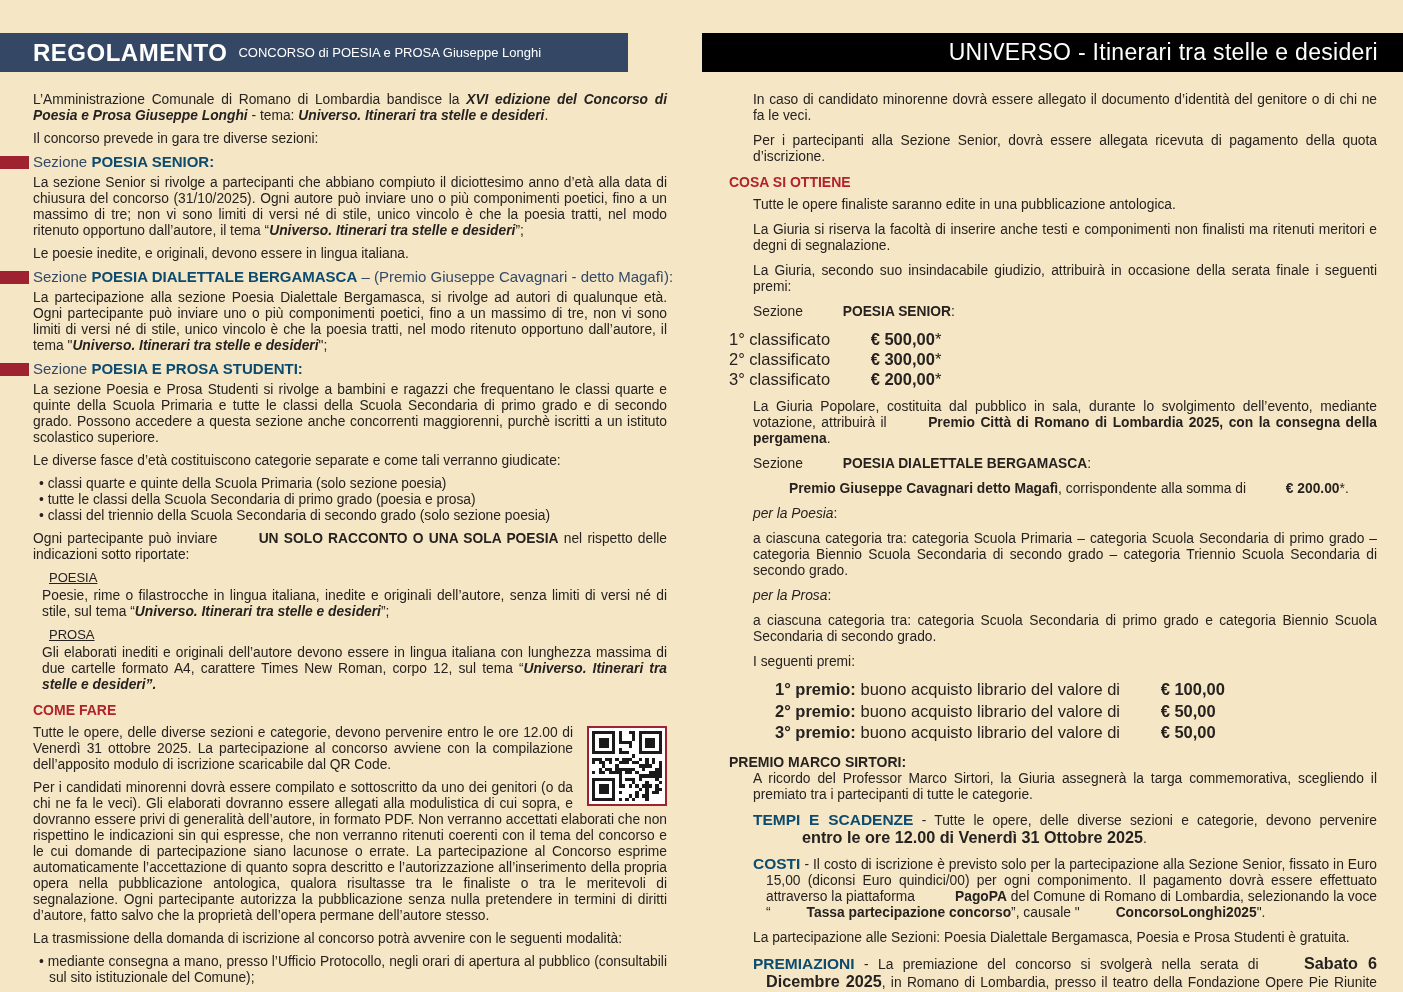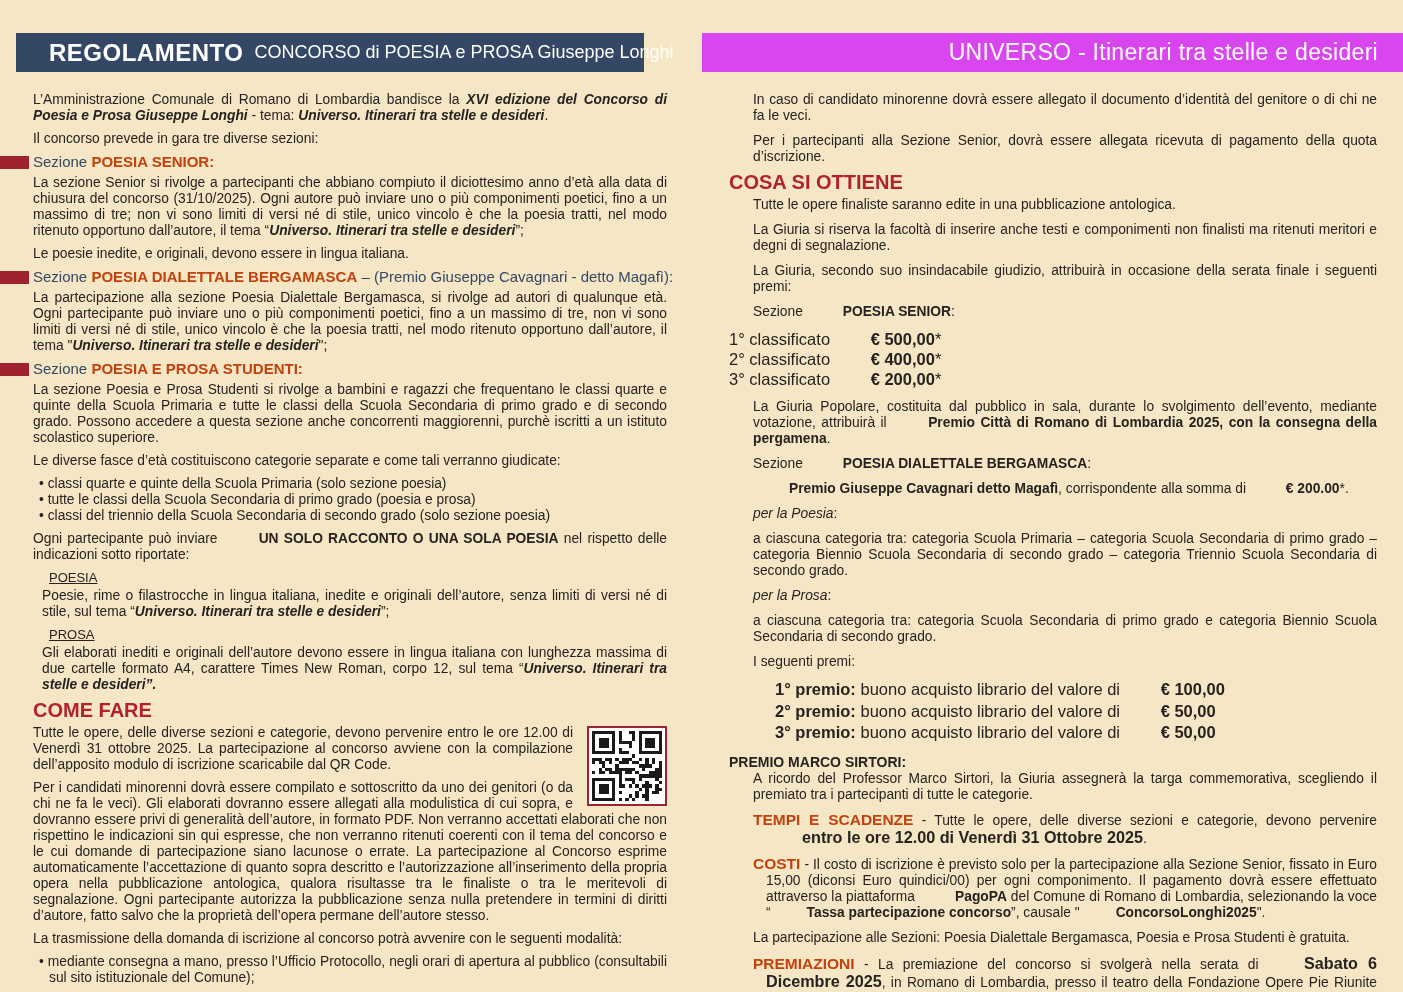--- a/index.html
+++ b/index.html
@@ -3,54 +3,54 @@
 <meta charset="utf-8">
 <style>
   html,body{margin:0;padding:0;background:#6b6b6b;}
   .page{
     position:relative; width:1403px; height:992px; overflow:hidden;
     background:#f5e7c6; color:#272220;
     font-family:"Liberation Sans", sans-serif;
   }
   
   .bar{position:absolute; top:33px; height:39px; display:flex; align-items:center; box-sizing:border-box;}
-  .bar-left{left:16px; width:628px; background:#344866; padding-left:33px;}
-  .bar-right{left:702px; width:701px; background:#d946ef; justify-content:flex-end; padding-right:25px;}
+  .bar-left{left:0; width:628px; background:#344866; padding-left:33px;}
+  .bar-right{left:702px; width:701px; background:#000000; justify-content:flex-end; padding-right:25px;}
   .hl-title{color:#ffffff; font-size:24px; font-weight:bold; letter-spacing:.5px; white-space:nowrap;}
-  .hl-sub{color:#ffffff; font-size:18px; margin-left:11px; white-space:nowrap;}
+  .hl-sub{color:#ffffff; font-size:13px; margin-left:11px; white-space:nowrap;}
   .hr-title{color:#ffffff; font-size:23px; letter-spacing:.3px; white-space:nowrap;}
   
   .col{position:absolute; top:92px; font-size:13.8px; line-height:16px;}
   #col-left{left:33px; width:634px;}
   #col-right{left:729px; width:648px;}
   
   .p{text-align:justify; margin:0 0 7px;}
   #col-right .p{margin-bottom:9px;margin-left:24px;}
   .ind{margin-left:9px;}
   .hang{padding-left:13px; text-indent:-13px;}
   .htab{position:relative; font-size:15px; margin:1px 0 5px; color:#344866; white-space:nowrap;}
   .tab{position:absolute; left:-33px; top:2px; width:29px; height:13px; background:#9f2230;}
-  .hred{color:#b2212e; font-weight:bold; font-size:20px; margin:9px 0 7px;}
+  .hred{color:#b2212e; font-weight:bold; font-size:14px; margin:9px 0 7px;}
   .hbold{font-weight:bold; font-size:14px; margin:10px 0 1px;}
   .subu{text-decoration:underline; font-size:13px; margin:3px 16px 2px;}
   .bullets{list-style:none; margin:0 0 7px; padding:0 0 0 6px;}
   .bullets li{padding-left:10px; text-indent:-10px; text-align:justify;}
   .bullets li::before{content:"\2022\00a0";}
   .prizes{margin:3px 0 10px;}
   .prizes .prize-line{font-size:16.5px; line-height:1.22; font-weight:normal;}
   .prizes.student{margin-left:10px;}
   .prizes.student .prize-line{line-height:1.3;}
   .qrwrap::after{content:""; display:block; clear:both;}
   .qrbox{float:right; width:70px; height:70px; background:#ffffff; border:2px solid #9f2230; padding:3px; margin:1px 0 4px 14px;}
   .qrbox svg{display:block; width:100%; height:100%;}
   
   .b{font-weight:bold;padding-left:36px;}
   .i{font-style:italic;}
   .bi{font-weight:bold; font-style:italic;}
-  .redb{color:#c2410c; font-weight:bold;}
+  .redb{color:#0c4a6e; font-weight:bold;}
   .navy{color:#344866;}
   .lg{font-size:15.5px;}
   .lg2{font-size:16.2px;}
 </style>
 </head>
 <body>
 
 <div class="page">
   <div class="bar bar-left">
     <span class="hl-title">REGOLAMENTO</span>
@@ -313,21 +313,21 @@
   <div class="col" id="col-right">
       <div class="p"><span>In caso di candidato minorenne dovrà essere allegato il documento d’identità del genitore o di chi ne fa le veci.</span></div>
       <div class="p"><span>Per i partecipanti alla Sezione Senior, dovrà essere allegata ricevuta di pagamento della quota d’iscrizione.</span></div>
       <div class="hred">COSA SI OTTIENE</div>
       <div class="p"><span>Tutte le opere finaliste saranno edite in una pubblicazione antologica.</span></div>
       <div class="p"><span>La Giuria si riserva la facoltà di inserire anche testi e componimenti non finalisti ma ritenuti meritori e degni di segnalazione.</span></div>
       <div class="p"><span>La Giuria, secondo suo insindacabile giudizio, attribuirà in occasione della serata finale i seguenti premi:</span></div>
       <div class="p"><span>Sezione </span><span class="b">POESIA SENIOR</span><span>:</span></div>
       <div class="prizes senior">
         <div class="prize-line"><span>1° classificato </span><span class="b">€ 500,00</span><span>*</span></div>
-        <div class="prize-line"><span>2° classificato </span><span class="b">€ 400,00</span><span>*</span></div>
+        <div class="prize-line"><span>2° classificato </span><span class="b">€ 300,00</span><span>*</span></div>
         <div class="prize-line"><span>3° classificato </span><span class="b">€ 200,00</span><span>*</span></div>
       </div>
       <div class="p"><span>La Giuria Popolare, costituita dal pubblico in sala, durante lo svolgimento dell’evento, mediante votazione, attribuirà il </span><span class="b">Premio Città di Romano di Lombardia 2025, con la consegna della pergamena</span><span>.</span></div>
       <div class="p"><span>Sezione </span><span class="b">POESIA DIALETTALE BERGAMASCA</span><span>:</span></div>
       <div class="p"><span class="b">Premio Giuseppe Cavagnari detto Magafì</span><span>, corrispondente alla somma di </span><span class="b">€ 200.00</span><span>*.</span></div>
       <div class="p"><span class="i">per la Poesia</span><span>:</span></div>
       <div class="p ind"><span>a ciascuna categoria tra: categoria Scuola Primaria – categoria Scuola Secondaria di primo grado – categoria Biennio Scuola Secondaria di secondo grado – categoria Triennio Scuola Secondaria di secondo grado.</span></div>
       <div class="p"><span class="i">per la Prosa</span><span>:</span></div>
       <div class="p ind"><span>a ciascuna categoria tra: categoria Scuola Secondaria di primo grado e categoria Biennio Scuola Secondaria di secondo grado.</span></div>
       <div class="p ind"><span>I seguenti premi:</span></div>

